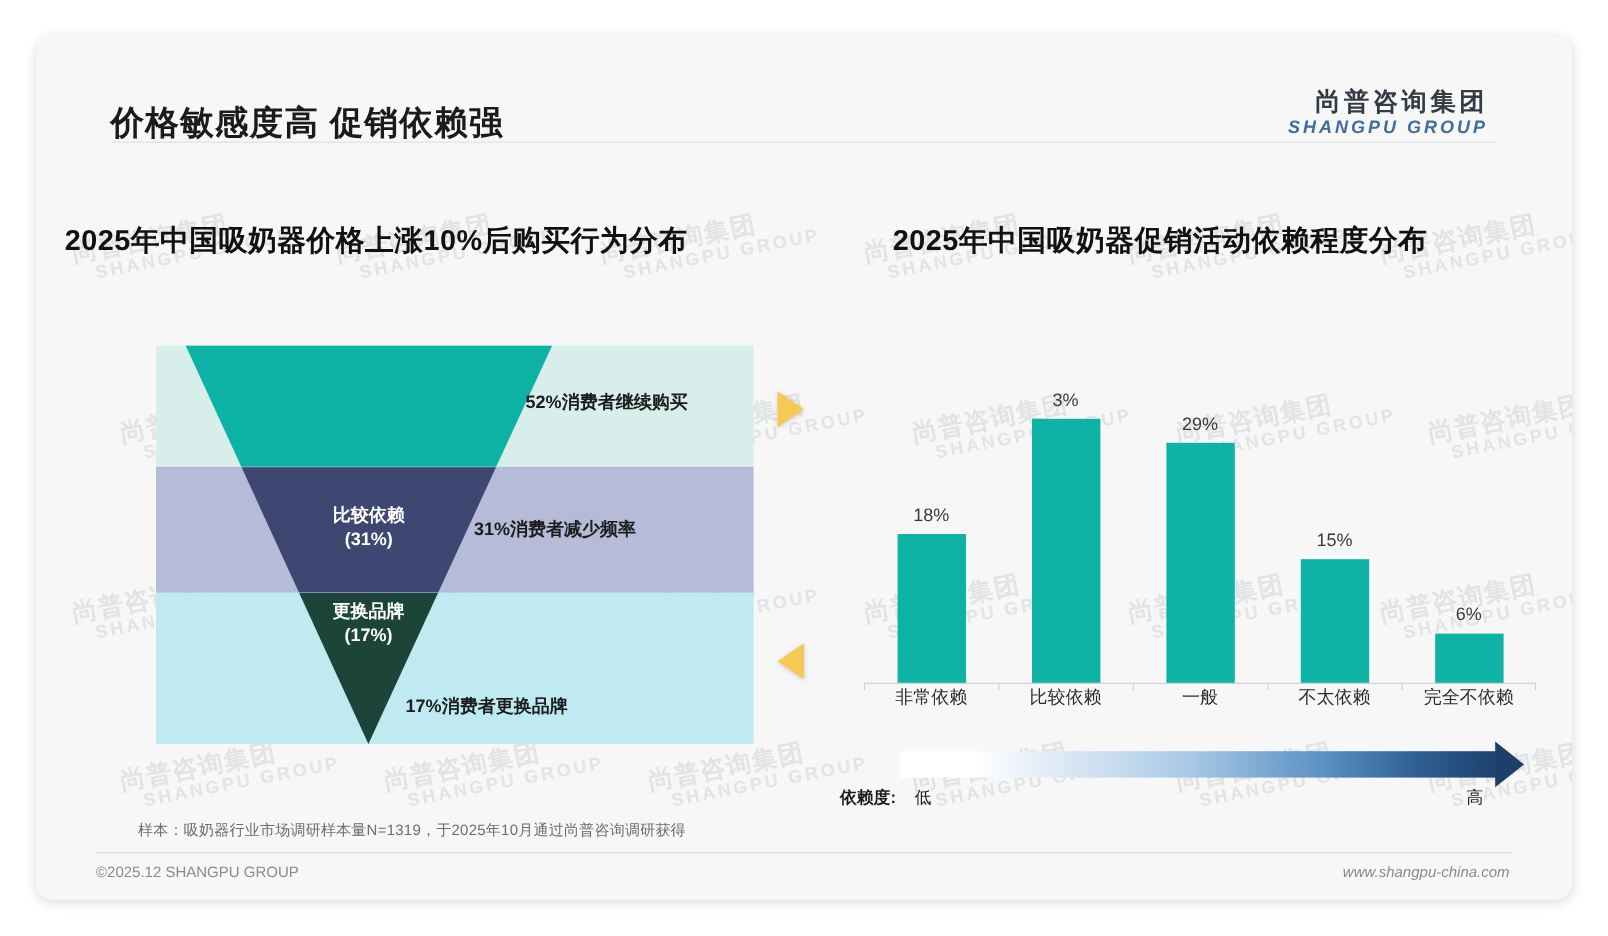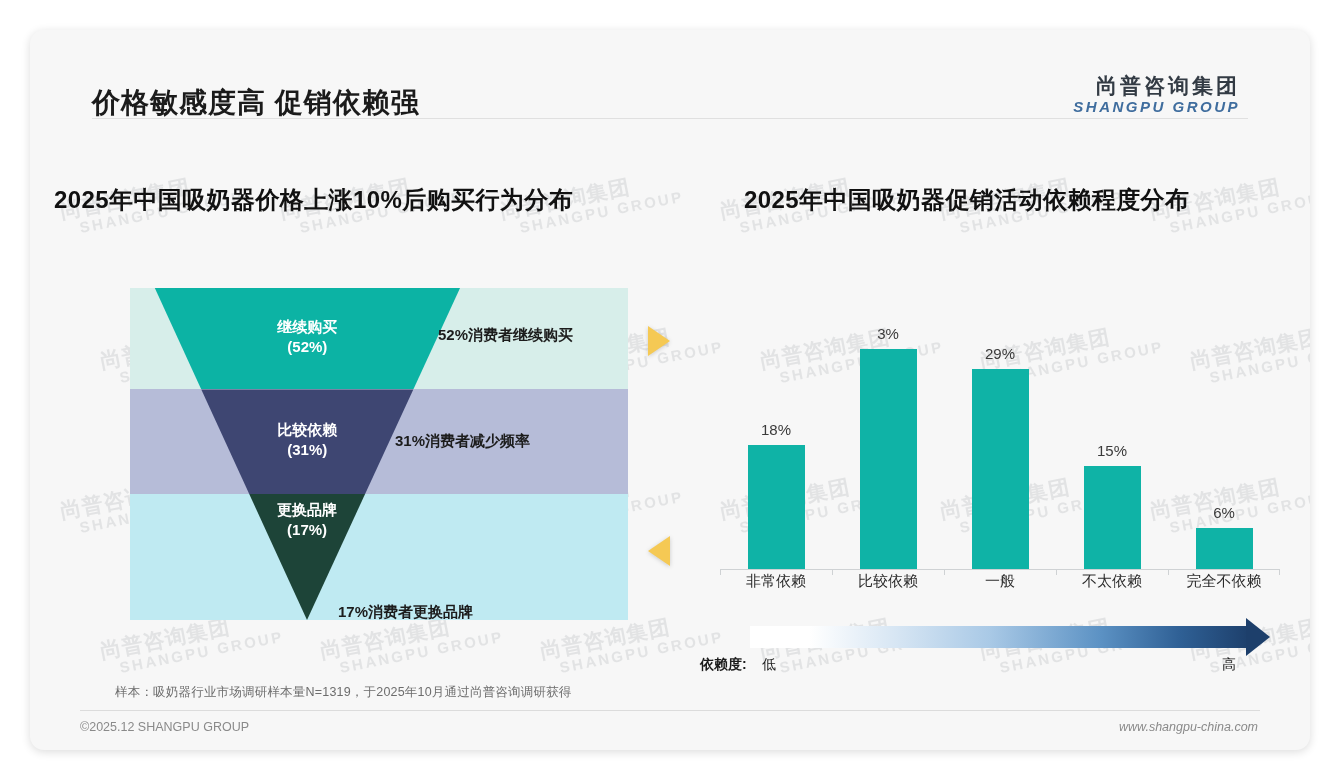--- a/index.html
+++ b/index.html
@@ -226,34 +226,33 @@
   </div>
   <div class="hdr-divider"></div>
 
   <div class="sec-title" id="sec-left">2025年中国吸奶器价格上涨10%后购买行为分布</div>
   <div class="sec-title" id="sec-right">2025年中国吸奶器促销活动依赖程度分布</div>
 
   <div class="funnel" id="funnel">
       <div class="band" style="top: 53.6111px; height: 101.861px;">
         <div class="strip" style="background: rgb(215, 238, 234); left: 35px; width: 498px;"></div>
         <div style="position: absolute; left: 0px; top: 0px; width: 535px; height: 101.861px; background: rgb(12, 179, 164); clip-path: polygon(59.5833px 0px, 365.278px 0px, 318.306px 101.861px, 106.292px 101.861px);"></div>
-        <div class="inner-label" style="left: 142.365px; width: 140px; top: 28.9306px;"><span>继续购买</span><br><span>(52%)</span></div>
         <div class="band-label" style="left: 343px; top: 38px;">52%消费者继续购买</div>
       </div>
       <div class="band" style="top: 155.472px; height: 104.542px;">
         <div class="strip" style="background: rgb(182, 188, 216); left: 35px; width: 498px;"></div>
         <div style="position: absolute; left: 0px; top: 0px; width: 535px; height: 104.542px; background: rgb(62, 70, 114); clip-path: polygon(106.292px 0px, 318.306px 0px, 270.097px 104.542px, 154.229px 104.542px);"></div>
         <div class="inner-label" style="left: 142.231px; width: 140px; top: 30.2708px;"><span>比较依赖</span><br><span>(31%)</span></div>
         <div class="band-label" style="left: 300px; top: 42.2708px;">31%消费者减少频率</div>
       </div>
       <div class="band" style="top: 260.014px; height: 125.986px;">
         <div class="strip" style="background: rgb(191, 234, 242); left: 35px; width: 498px;"></div>
         <div style="position: absolute; left: 0px; top: 0px; width: 535px; height: 125.986px; background: rgb(29, 68, 56); clip-path: polygon(154.229px 0px, 270.097px 0px, 212px 125.986px, 212px 125.986px);"></div>
         <div class="inner-label" style="left: 142.082px; width: 140px; top: 6px;"><span>更换品牌</span><br><span>(17%)</span></div>
-        <div class="band-label" style="left: 243px; top: 84.9931px; margin-top: 24px;">17%消费者更换品牌</div>
+        <div class="band-label" style="left: 243px; top: 84.9931px;">17%消费者更换品牌</div>
       </div>
       <div class="tri-marker tri-right" style="left: 553px; top: 92px; border-left: 22px solid rgb(245, 201, 84);"></div>
       <div class="tri-marker tri-left" style="left: 553px; top: 302px; border-right: 22px solid rgb(245, 201, 84);"></div>
     </div>
 
   <div class="barchart" id="barchart">
     <div class="axis"></div>
   <div class="bar-col" style="left: 0px; width: 112px; height: 125px;">
         <div class="bar" style="height: 124px; background: rgb(15, 179, 166);"></div>
         <div class="bar-val" style="top: -24px; text-align: center;">18%</div>

